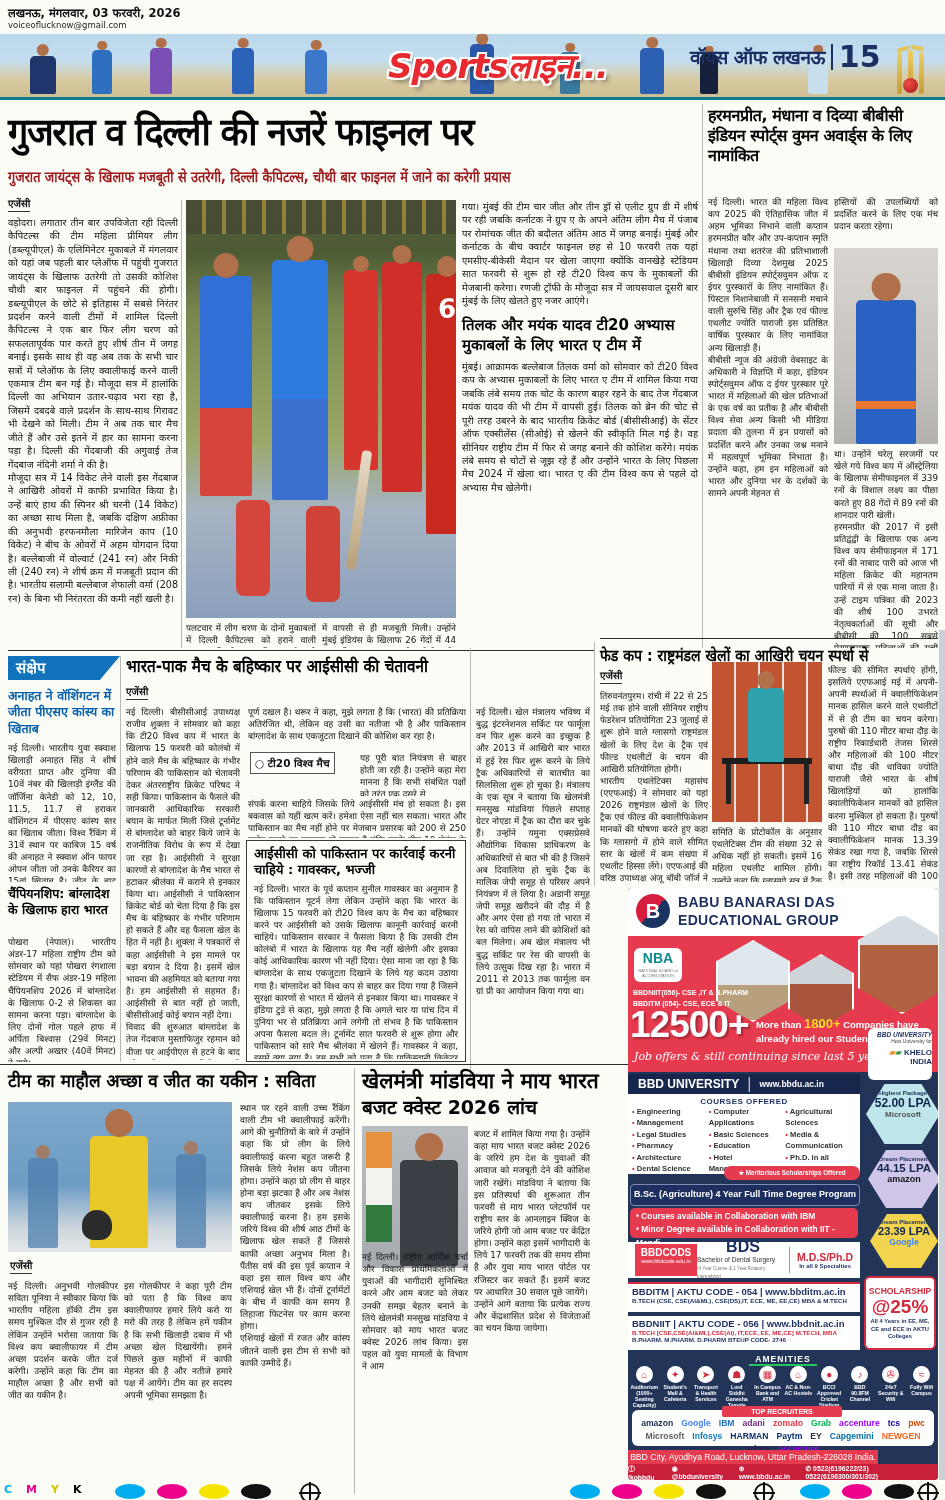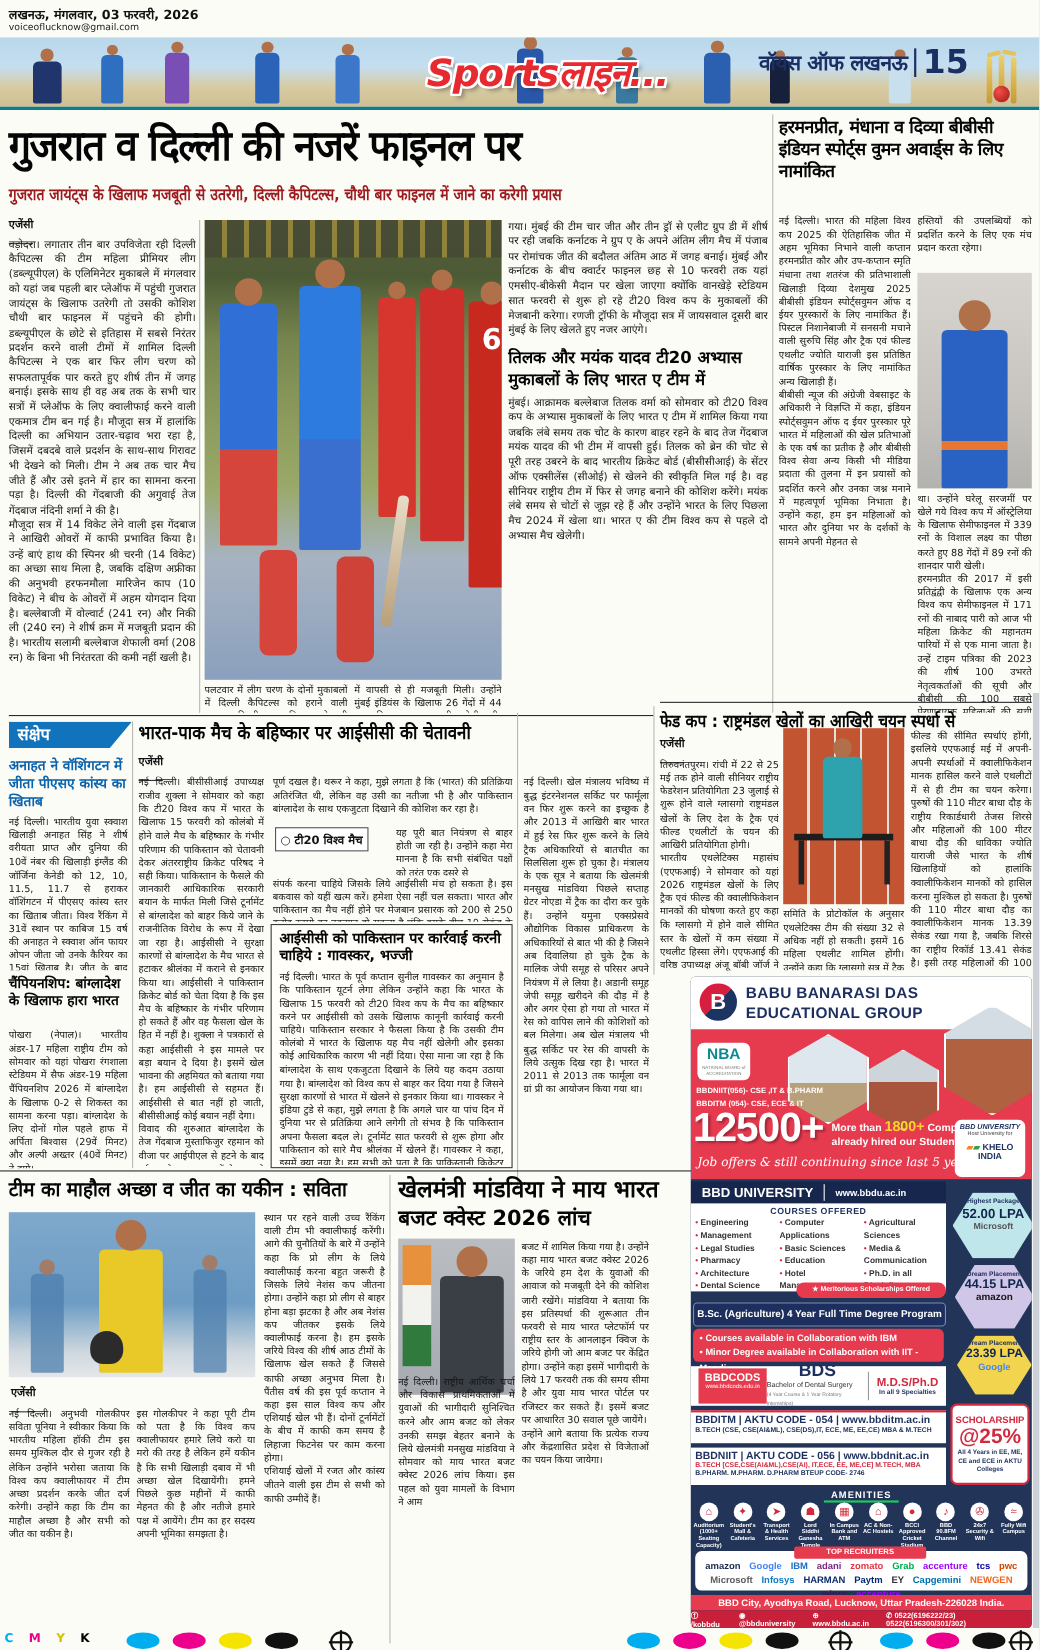--- a/index.html
+++ b/index.html
@@ -3,21 +3,21 @@
 <meta charset="utf-8">
 <style>
 html,body{margin:0;padding:0;background:#e9e9e4}
 .pg{position:relative;width:945px;height:1500px;margin:0 auto;background:#fcfcf7;font-family:"DejaVu Sans",sans-serif;overflow:hidden}
 .abs{position:absolute}
 .j{text-align:justify;white-space:pre-line;color:#161616;overflow:hidden}
 .f10{font-size:9.6px;line-height:1.4}
 .f9{font-size:8.8px;line-height:1.38}
 .hl{font-weight:bold;color:#050505}
 .nw{white-space:nowrap}
-.by{font-weight:bold;font-size:10px;color:#111;border-bottom:1.3px solid #333;display:inline-block;padding-bottom:11px}
+.by{font-weight:bold;font-size:10px;color:#111;border-bottom:1.3px solid #333;display:inline-block;padding-bottom:1px}
 .vr{position:absolute;width:1px;background:#b8b8b4}
 .hrule{position:absolute;height:1px;background:#2a2a2a}
 
 .banner{background:linear-gradient(180deg,#b9d8ea 0%,#c4def0 42%,#d8cba2 72%,#cebe92 100%);overflow:hidden}
 .fig{position:absolute;border-radius:5px 5px 2px 2px}
 .fig::before{content:"";position:absolute;left:50%;transform:translateX(-50%);bottom:99%;width:48%;padding-top:48%;background:#b07049;border-radius:50%}
 .slogo{font-style:italic;font-weight:bold;font-size:34px;color:#e72a30;letter-spacing:-1px;
  text-shadow:2px 2px 0 #fff,-2px 2px 0 #fff,2px -2px 0 #fff,-2px -2px 0 #fff,0 2px 0 #fff,0 -2px 0 #fff,2px 0 0 #fff,-2px 0 0 #fff,4px 4px 4px rgba(40,40,40,.45)}
 .mast{color:#1c2f63;font-weight:bold;font-size:19px;letter-spacing:-.5px}
 .mastno{color:#1c2f63;font-weight:bold;font-size:30px}
@@ -226,21 +226,21 @@
       <span>BBDNIIT(056)- CSE ,IT &amp; B.PHARM</span><br>
       <span>BBDITM (054)- CSE, ECE &amp; IT</span>
     </div>
     <div class="abs" style="left:2px;top:116px;color:#fff;font-weight:bold;font-size:37px;letter-spacing:-1px;text-shadow:2px 2px 2px rgba(0,0,0,.3)">12500+</div>
     <div class="abs" style="left:128px;top:128px;width:178px;color:#fff;font-size:9.5px;font-weight:bold;line-height:1.3">
       <span>More than</span>
       <span style="color:#ffd12e;font-size:13px">1800+</span>
       <span>Companies have already hired our Students!</span>
     </div>
     <div class="abs" style="left:6px;top:162px;color:#fff;font-style:italic;font-size:11px;font-family:'DejaVu Serif',serif">Job offers &amp; still continuing since last 5 years ...</div>
-    <div class="abs wpill" style="left:240px;top:130px;width:64px;height:52px;text-align:center;padding-top:3px;box-sizing:border-box">
+    <div class="abs wpill" style="left:240px;top:140px;width:64px;height:52px;text-align:right;padding-top:3px;box-sizing:border-box">
       <div style="font-size:6.5px;font-weight:bold;font-style:italic;color:#1c2f5e">BBD UNIVERSITY</div>
       <div style="font-size:5px;color:#444">Host University for</div>
       <div style="font-size:8px;font-weight:bold;color:#1c2f5e;margin-top:4px"><span style="color:#f08a2c">▰</span><span style="color:#35a04a">▰</span> <span>KHELO INDIA</span></div>
     </div>
     <div class="abs" style="left:0;top:186px;width:232px;height:20px;background:#16264d;color:#fff;display:flex;align-items:center;gap:8px;padding-left:10px;box-sizing:border-box">
       <span style="font-weight:bold;font-size:12px">BBD UNIVERSITY</span>
       <span style="opacity:.7">|</span>
       <span style="font-size:8.5px;font-weight:bold">www.bbdu.ac.in</span>
     </div>
     <div class="abs" style="left:0;top:206px;width:232px;height:80px;background:#fff;padding:3px 4px;box-sizing:border-box">
@@ -373,21 +373,21 @@
           <span>Infosys</span>
           <span>HARMAN</span>
           <span>Paytm</span>
           <span>EY</span>
           <span>Capgemini</span>
           <span>NEWGEN</span>
           <span>wipro</span>
           <span>accenture</span>
         </div>
     </div>
-    <div class="abs adred" style="left:0;top:562px;width:310px;height:14px;color:#fff;font-weight:bold;font-size:8.6px;text-align:center;line-height:14px">BBD City, Ayodhya Road, Lucknow, Uttar Pradesh-226028 India.</div>
+    <div class="abs adred" style="left:0;top:562px;width:250px;height:14px;color:#fff;font-weight:normal;font-size:8.6px;text-align:center;line-height:14px">BBD City, Ayodhya Road, Lucknow, Uttar Pradesh-226028 India.</div>
     <div class="abs" style="left:0;top:576px;width:310px;height:16px;background:#c8203a;display:flex;justify-content:center;gap:10px;align-items:center">
       <span style="color:#fff;font-size:6.8px;font-weight:bold">ⓕ <span>/kobbdu</span></span>
       <span style="color:#fff;font-size:6.8px;font-weight:bold">◉ <span>@bbduniversity</span></span>
       <span style="color:#fff;font-size:6.8px;font-weight:bold">⊕ <span>www.bbdu.ac.in</span></span>
       <span style="color:#fff;font-size:6.8px;font-weight:bold">✆ <span>0522(6196222/23) 0522(6196300/301/302)</span></span>
     </div>
   </div>
 
   <div class="abs" style="left:939px;top:630px;width:6px;height:850px;background:#ccd1d8"></div>
 

